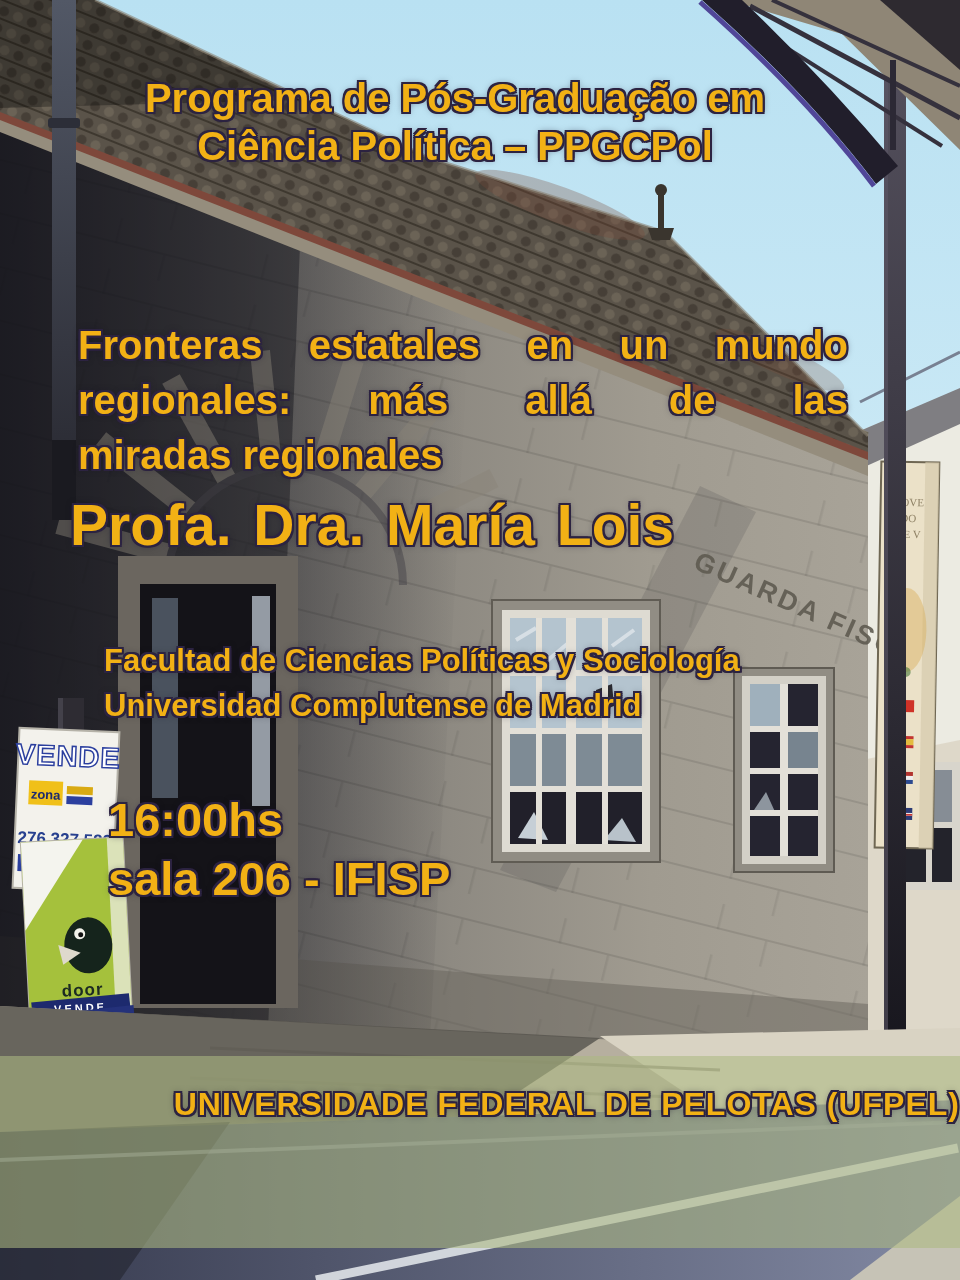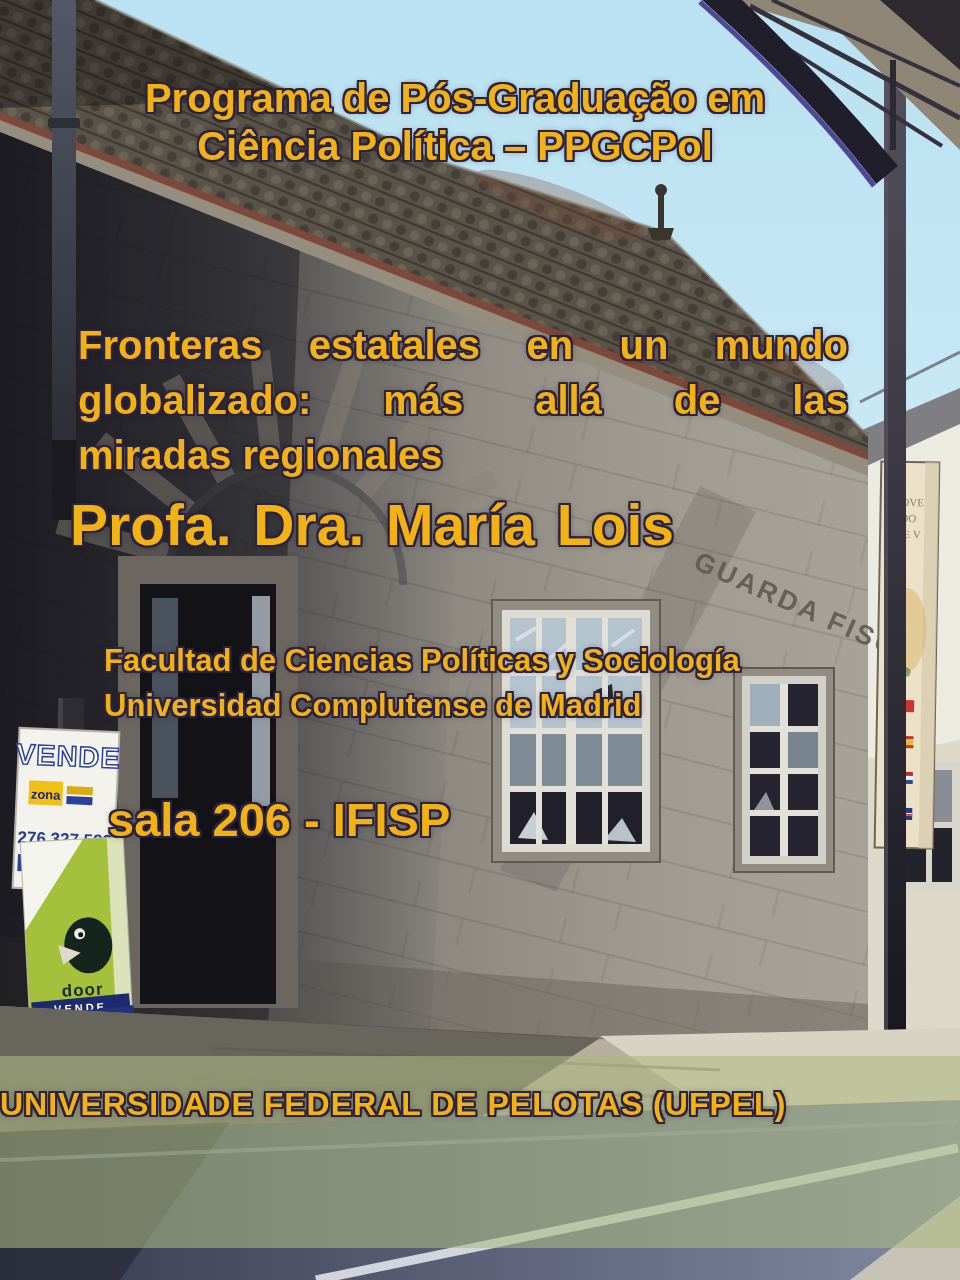--- a/index.html
+++ b/index.html
@@ -19,21 +19,21 @@
        0    0   7px rgba(18,14,38,.55);
     white-space:nowrap;
   }
   .hdr{top:54px;left:0;width:910px;text-align:center;font-size:40px;line-height:48px;margin-top:20px;}
   .palestra{top:192px;left:0;width:880px;text-align:center;font-size:52px;letter-spacing:2px;}
   .talk{top:318px;left:78px;width:770px;font-size:40px;line-height:55px;}
   .talk .jline{display:flex;justify-content:space-between;align-items:center;}
   .speaker{top:492px;left:70px;font-size:57px;word-spacing:6px;}
   .affil{top:638px;left:104px;font-size:31px;line-height:45px;}
   .sched{top:790px;left:108px;font-size:47px;line-height:59px;}
-  .ftr{top:1082px;left:0;width:960px;text-align:left;font-size:32px;line-height:45px;letter-spacing:1px;}
+  .ftr{top:1082px;left:0;width:960px;text-align:right;font-size:32px;line-height:45px;letter-spacing:1px;}
 </style>
 </head>
 <body>
 
 <div class="poster">
 
   <svg class="scene" viewBox="0 0 960 1280" preserveAspectRatio="none">
     <defs>
       <linearGradient id="skyG" x1="0" y1="0" x2="0" y2="1">
         <stop offset="0" stop-color="#b9e1f2"></stop>
@@ -293,37 +293,38 @@
 
   <div class="txt talk">
     <div class="jline" id="jl1">
         <span>Fronteras</span>
         <span>estatales</span>
         <span>en</span>
         <span>un</span>
         <span>mundo</span>
       </div>
     <div class="jline" id="jl2">
-        <span>globalizado:</span>
+        <span>regionales:</span>
         <span>más</span>
         <span>allá</span>
         <span>de</span>
         <span>las</span>
       </div>
     <div>miradas regionales</div>
   </div>
 
   <div class="txt speaker">Profa. Dra. María Lois</div>
 
   <div class="txt affil">
     <div>Facultad de Ciencias Políticas y Sociología</div>
     <div>Universidad Complutense de Madrid</div>
   </div>
 
   <div class="txt sched">
+    <div>16:00hs</div>
     <div>sala 206 - IFISP</div>
   </div>
 
   <footer class="txt ftr">
     <div>UNIVERSIDADE FEDERAL DE PELOTAS (UFPEL)</div>
   </footer>
 
 </div>
 
 </body></html>

